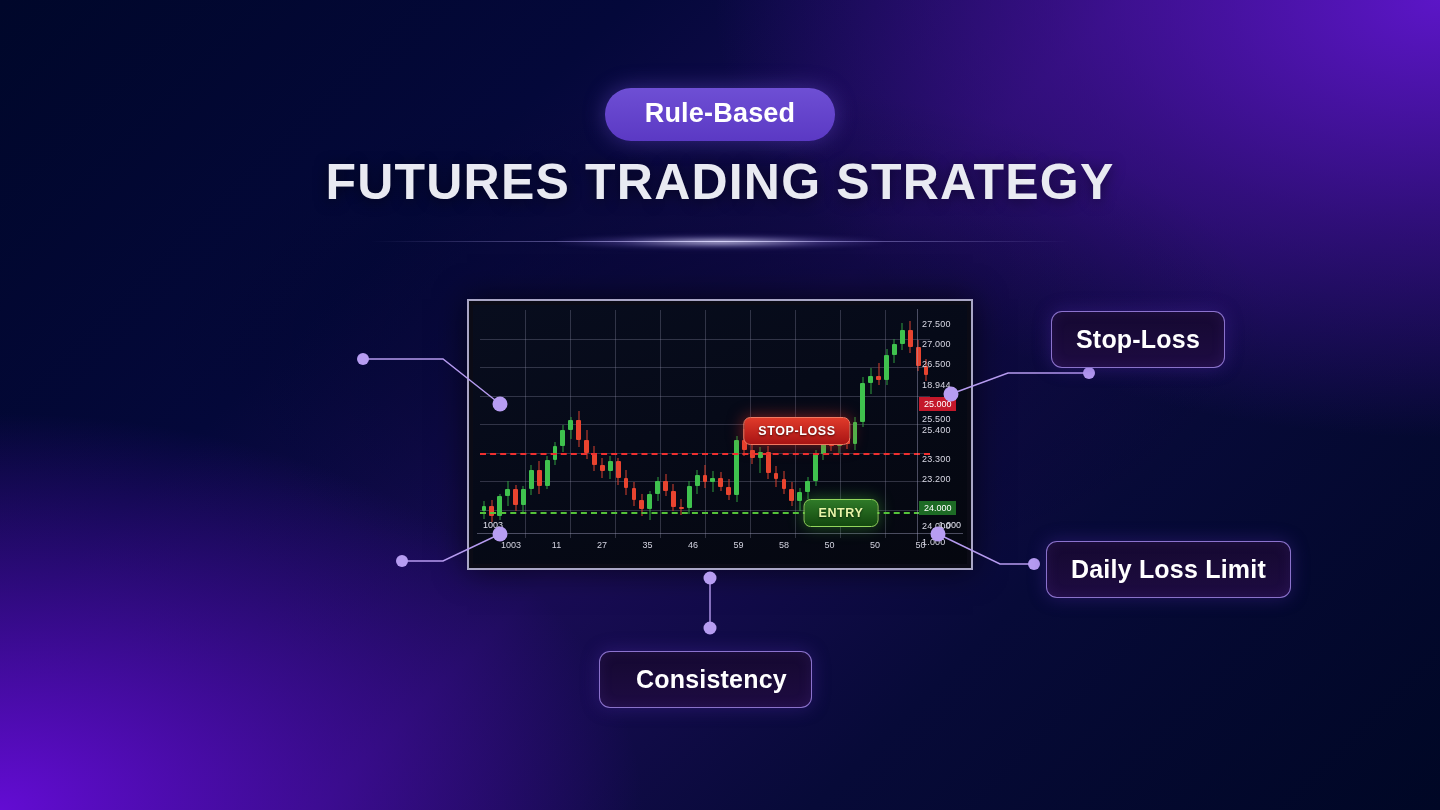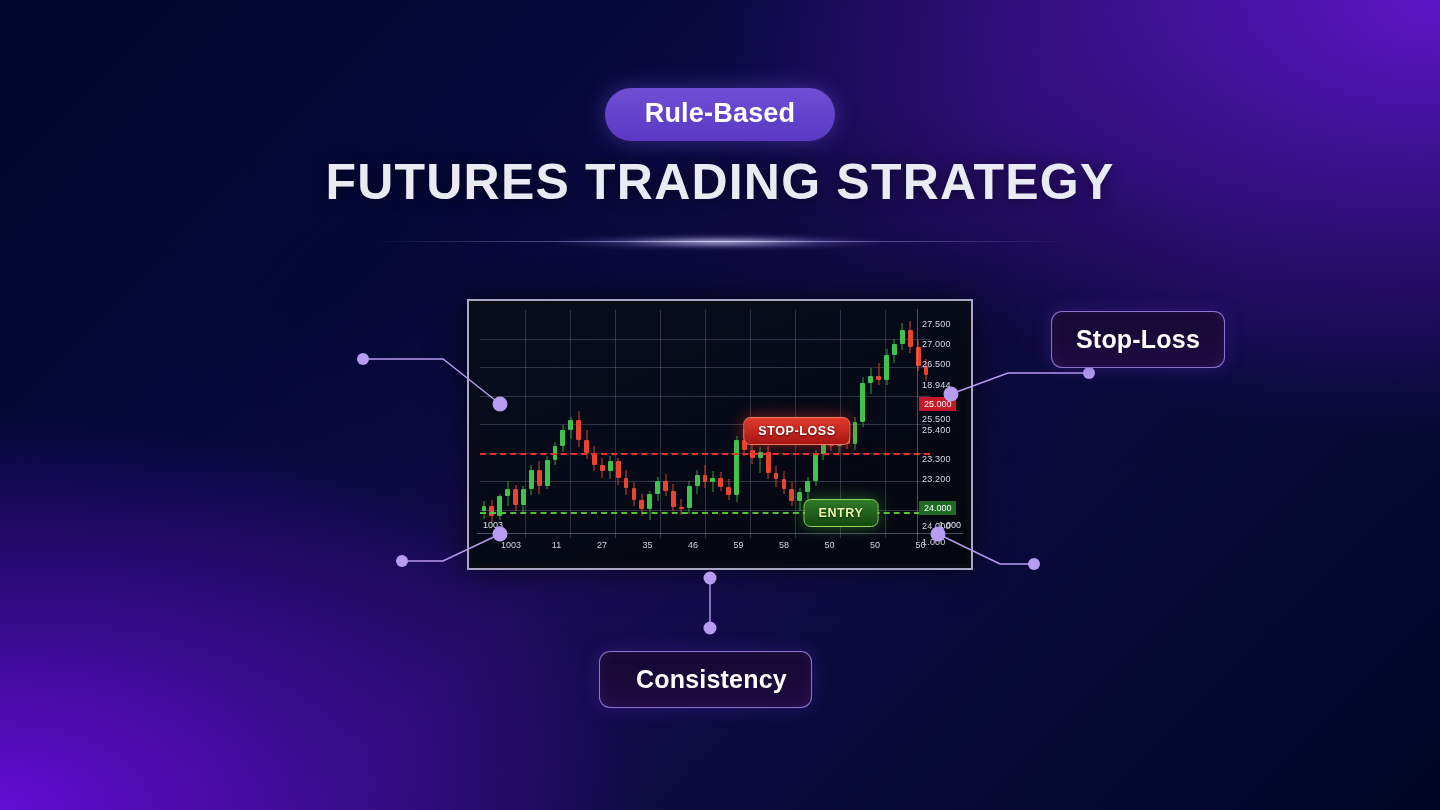--- a/index.html
+++ b/index.html
@@ -198,20 +198,23 @@
       <circle cx="710" cy="628" r="6.5"></circle>
     </g>
   </svg>
 
 
   <div class="callout" style="left:1051px; top:311px;">
     <span>Stop-Loss</span>
   </div>
 
 
+  <div class="callout" style="left:1046px; top:541px;">
+    <span>Daily Loss Limit</span>
+  </div>
 
   <div class="callout" style="left:599px; top:651px;padding-left:36px;">
     <span>Consistency</span>
   </div>
 
   <div class="chart-frame">
     <div class="chart-inner">
 
       <div class="plot" id="plot">
           <div class="grid-v" style="left: 45px;"></div>

